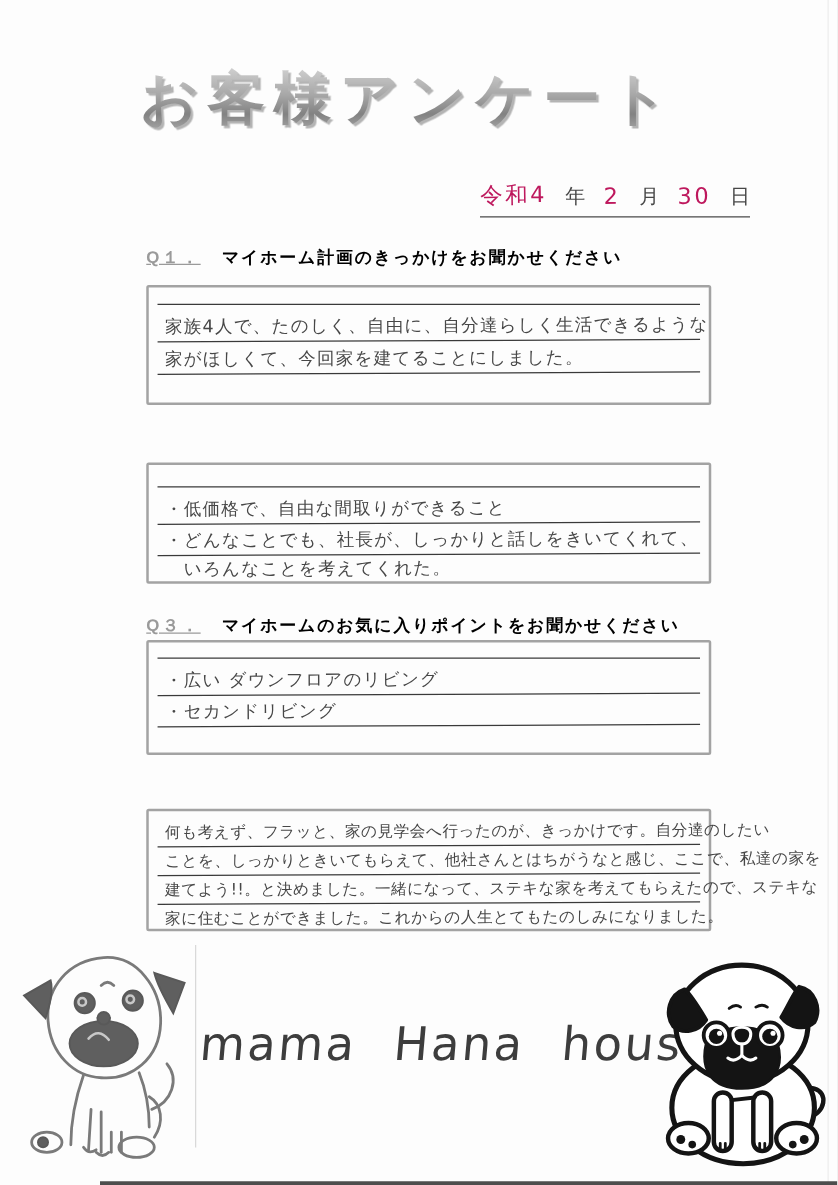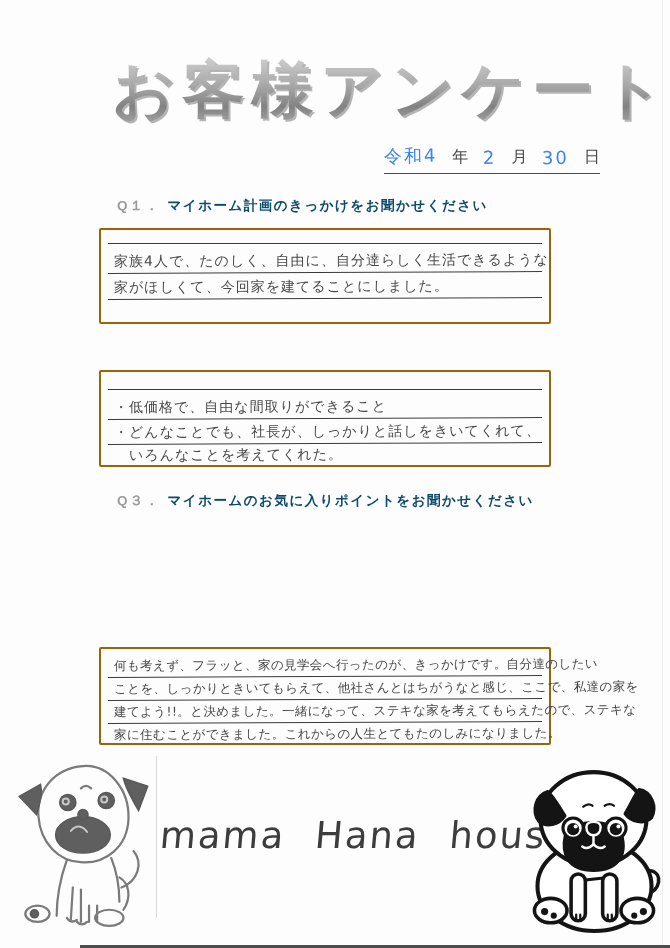--- a/index.html
+++ b/index.html
@@ -4,45 +4,45 @@
 <style>
   html,body{margin:0;padding:0;background:#e8e8e8;}
   .sheet{
     position:relative; width:670px; height:948px; background:#fdfdfd;
     font-family:"Liberation Sans", sans-serif; overflow:hidden; margin:0 auto;
   }
   
   .title{
     position:absolute; left:112px; top:48px;
     font-family:"DejaVu Sans", sans-serif;
-    font-size:62px; font-weight:700; letter-spacing:7px; white-space:nowrap;
+    font-size:46px; font-weight:700; letter-spacing:7px; white-space:nowrap;
     background:linear-gradient(180deg,#d6d6d6 4%,#a7a7a7 45%,#828282 70%,#b3b3b3 100%);
     -webkit-background-clip:text; background-clip:text; color:transparent;
     filter:drop-shadow(2px 2px 0.5px rgba(120,120,120,0.55));
   }
   
   .date{
     position:absolute; left:384px; top:144px; width:216px;
     display:flex; align-items:flex-end; justify-content:space-between;
     border-bottom:1.5px solid #4a4a4a; padding-bottom:5px;
   }
-  .date .hand{ color:#3b82f6; font-size:18px; letter-spacing:2px;
+  .date .hand{ color:#be185d; font-size:18px; letter-spacing:2px;
     font-family:"DejaVu Sans", sans-serif; transform:rotate(-1deg); }
   .date .printed{ color:#474747; font-size:16px; font-family:"Liberation Sans", sans-serif; }
   
   .q-label{
     position:absolute; left:117px; white-space:nowrap;
     font-size:13.5px; font-weight:600; letter-spacing:1.5px;
   }
-  .q-no{ color:#9a9a9a; margin-right:7px; letter-spacing:2px; }
-  .q-text{ color:#0c4a6e;margin-top:12px; }
+  .q-no{ color:#9a9a9a; margin-right:17px; letter-spacing:2px;text-decoration:underline; }
+  .q-text{ color:#000000;margin-top:12px; }
   
   .box{
-    position:absolute; left:99px; width:448px;
-    border:2px solid #a16207; border-radius:2px; background:#fdfdfd;
+    position:absolute; left:117px; width:448px;
+    border:2px solid #a3a3a3; border-radius:2px; background:#fdfdfd;
   }
   .rule{ position:absolute; left:7px; right:7px; height:0;
     border-bottom:1.5px solid #3a3a3a; }
   .ans{
     position:absolute; left:7px; right:7px; height:26px;
     border-bottom:1.5px solid #3a3a3a;
     display:flex; align-items:flex-end; padding:0 2px 2px 6px;
     font-family:"DejaVu Sans", sans-serif;
     font-size:14px; color:#474747; letter-spacing:1px; white-space:nowrap;
     transform:rotate(-0.25deg);
@@ -100,20 +100,29 @@
     <div class="ans" style="top:43px">
         <span>・どんなことでも、社長が、しっかりと話しをきいてくれて、</span>
       </div>
     <div class="ans noline" style="top:66px">
         <span>　いろんなことを考えてくれた。</span>
       </div>
   </div>
 
   <div class="q-label" style="top:492px">
     <span class="q-no">Q３．</span><span class="q-text">マイホームのお気に入りポイントをお聞かせください</span>
+  </div>
+  <div class="box" style="top:512px;height:88px">
+    <div class="rule" style="top:12px"></div>
+    <div class="ans" style="top:13px">
+        <span>・広い ダウンフロアのリビング</span>
+      </div>
+    <div class="ans" style="top:38px">
+        <span>・セカンドリビング</span>
+      </div>
   </div>
 
   <div class="box" style="top:647px;height:94px">
     <div class="ans tight" style="top:1px">
         <span>何も考えず、フラッと、家の見学会へ行ったのが、きっかけです。自分達のしたい</span>
       </div>
     <div class="ans tight" style="top:24px">
         <span>ことを、しっかりときいてもらえて、他社さんとはちがうなと感じ、ここで、私達の家を</span>
       </div>
     <div class="ans tight" style="top:47px">

